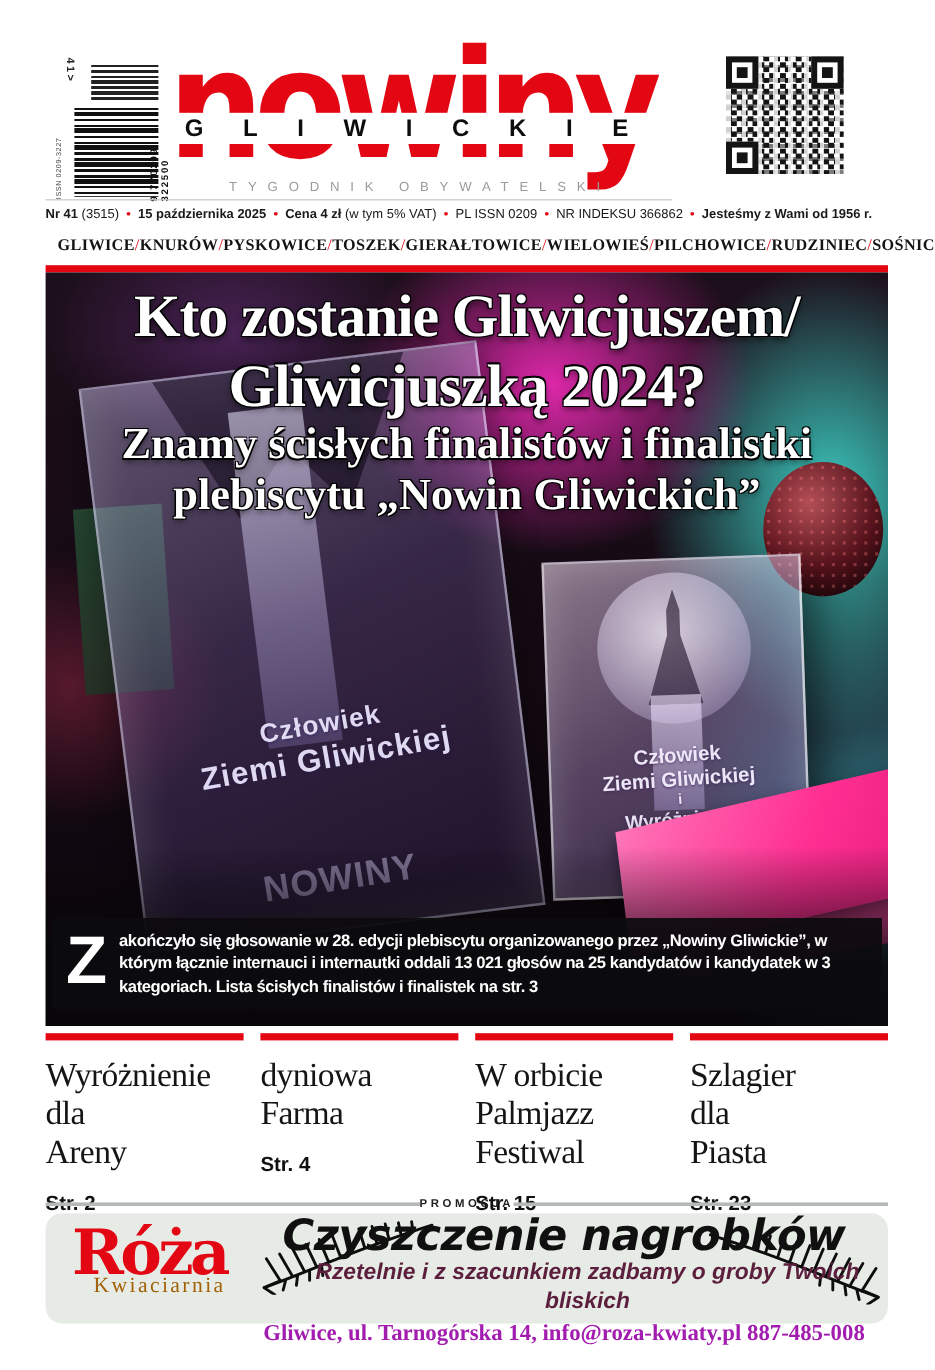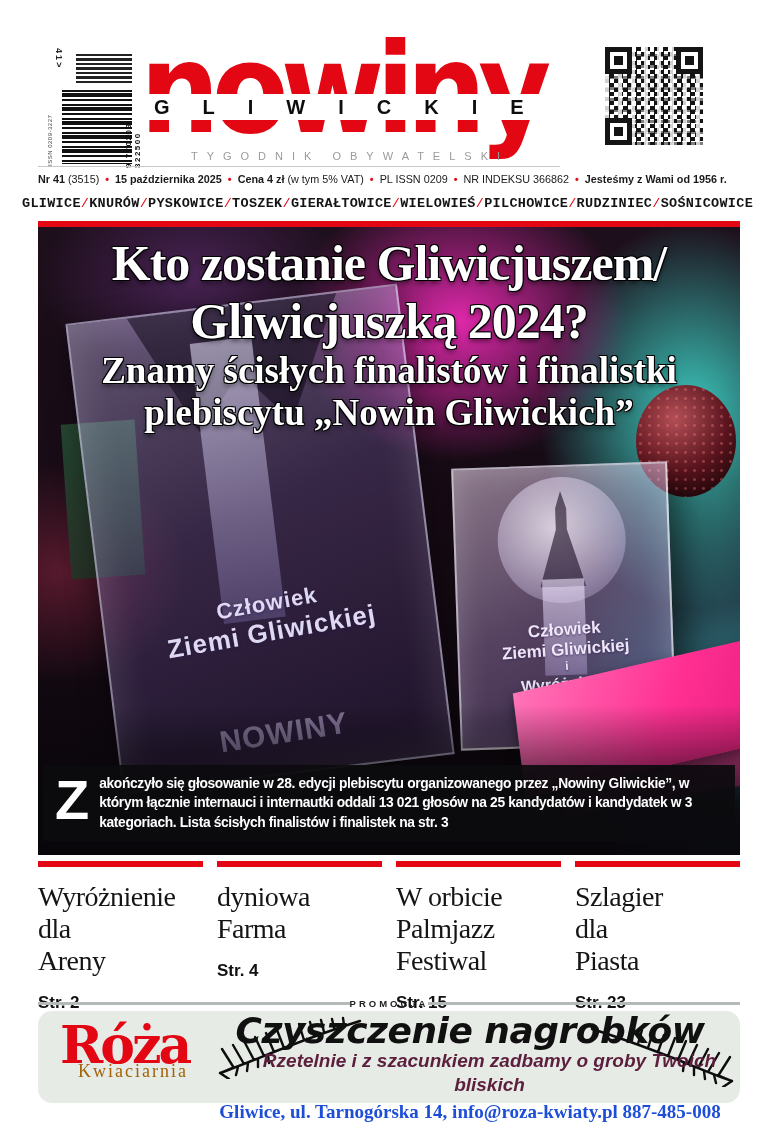--- a/index.html
+++ b/index.html
@@ -39,22 +39,22 @@
 
   .www-banner{position:absolute;left:570px;top:167px;width:170px;height:24px;background:#e30613;
     color:#fff;font-weight:700;font-size:12.5px;display:flex;align-items:center;justify-content:center;cursor:pointer;}
 
   .header-rule{position:absolute;left:38px;top:166px;width:522px;height:1px;background:#c7c7c7;}
   .issue-line{position:absolute;left:38px;top:173px;width:532px;font-size:10.8px;color:#1a1a1a;white-space:nowrap;}
   .issue-line .b{font-weight:700;}
   .issue-line .sep{color:#e30613;font-weight:700;margin:0 3px;}
 
   
-  .towns{position:absolute;left:22px;top:196px;width:702px;display:flex;justify-content:space-between;
-    align-items:baseline;font-family:Liberation Mono, monospace;font-weight:700;font-size:13.5px;
+  .towns{position:absolute;left:48px;top:196px;width:702px;display:flex;justify-content:space-between;
+    align-items:baseline;font-family:Liberation Serif, serif;font-weight:700;font-size:13.5px;
     letter-spacing:.3px;color:#141414;white-space:nowrap;}
   .towns .slash{color:#e30613;font-weight:400;}
   .towns .town{cursor:pointer;}
   .red-bar{position:absolute;left:38px;top:221px;width:702px;height:6px;background:#e30613;}
 
   
   .hero{position:absolute;left:38px;top:227px;width:702px;height:628px;overflow:hidden;
     background:
       radial-gradient(240px 200px at 60% 15%, rgba(233,41,178,.95), rgba(233,41,178,0) 70%),
       radial-gradient(210px 270px at 93% 30%, rgba(66,236,221,.85), rgba(66,236,221,0) 72%),
@@ -139,21 +139,21 @@
   .ad{position:absolute;left:38px;top:1011px;width:702px;height:92px;background:#e7ebe6;border-radius:14px;}
   .ad-brand{position:absolute;left:22px;top:8px;width:160px;}
   .ad-brand .name{font-family:"DejaVu Serif",serif;font-weight:700;font-size:52px;line-height:52px;
     color:#e30613;letter-spacing:-3px;}
   .ad-brand .sub{font-family:"Liberation Serif",serif;font-size:18px;letter-spacing:2px;color:#a16207;
     margin:-10px 0 0 18px;}
   .ad-center{position:absolute;left:168px;right:6px;top:3px;text-align:center;}
   .ad-headline{font-family:"DejaVu Sans",sans-serif;font-size:36px;font-weight:700;font-style:italic;
     color:#101010;letter-spacing:-.5px;line-height:34px;}
   .ad-tagline{margin-top:1px;font-size:19px;font-weight:700;font-style:italic;color:#5b1f3d;line-height:24px;margin-left:39px;}
-  .ad-address{margin-top:4px;font-family:"Liberation Serif",serif;font-size:19px;font-weight:700;color:#1d4ed8;}
+  .ad-address{margin-top:4px;font-family:"Liberation Serif",serif;font-size:19px;font-weight:700;color:#a21caf;}
   .leaf{position:absolute;}
   .leaf-left{left:176px;top:4px;}
   .leaf-right{right:2px;top:12px;transform:scaleX(-1);}
 </style>
 </head>
 <body>
 
 <div class="page">
 
   <div class="barcode">

